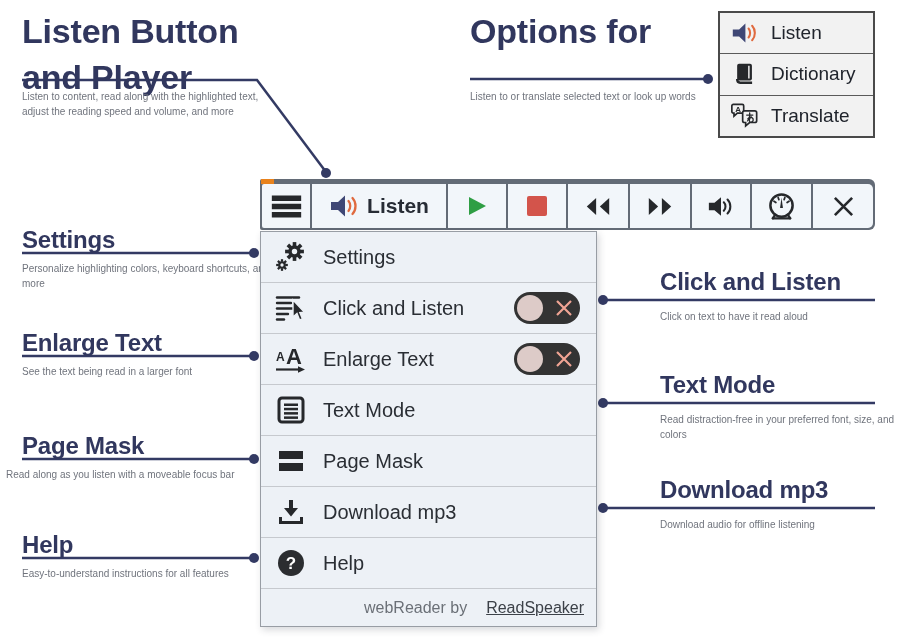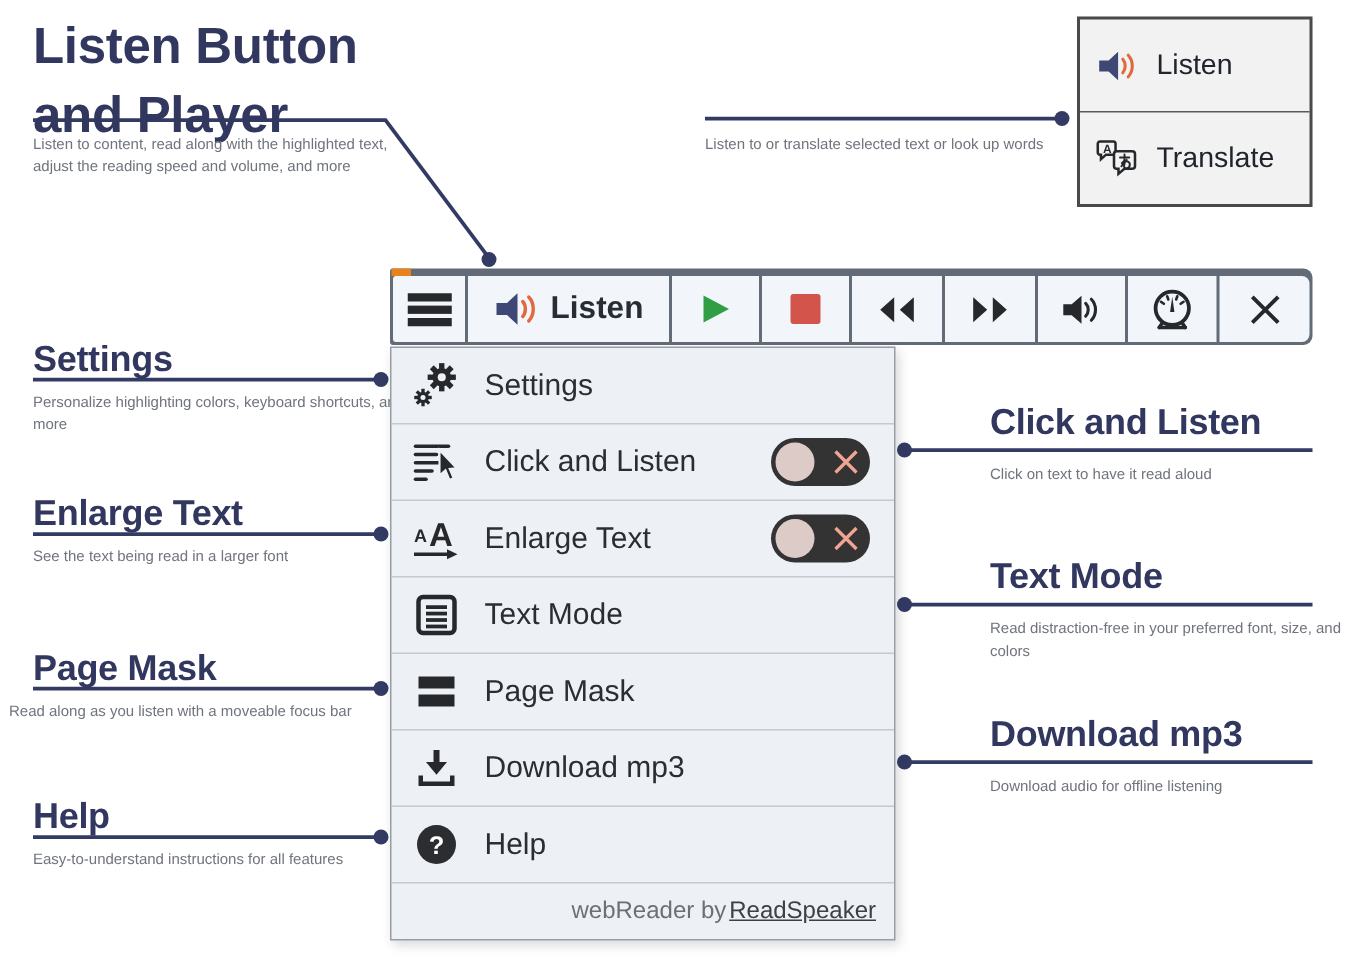--- a/index.html
+++ b/index.html
@@ -67,21 +67,21 @@
   }
   .toggle .knob {
     width:26px; height:26px; border-radius:50%; background:#ddcbc8;
     position:absolute; left:3px; top:3px;
   }
   .toggle svg { position:absolute; right:7px; top:7px; }
   .menu-footer {
     height:37px; display:flex; align-items:center; justify-content:flex-end;
     padding-right:12px; font-size:16px; color:#6b7077;
   }
-  .menu-footer .byline { margin-right:2px; }
+  .menu-footer .byline { margin-right:19px; }
   .menu-footer a { color:#3c4148; text-decoration:underline; cursor:pointer;text-align:center; }
 </style>
 </head>
 <body>
 
 <svg id="connectors" width="897" height="638">
   <g stroke="#333a63" stroke-width="2.5" fill="none">
     <path d="M22,80 H257 L326,172"></path>
     <path d="M470,79 H706"></path>
     <path d="M22,253 H252"></path>
@@ -105,21 +105,21 @@
   </g>
 </svg>
 
 <div class="callout-title big" style="left:22px; top:8px;">
   <span>Listen Button</span><br>
   <span>and Player</span>
 </div>
 <div class="callout-desc" style="left:22px; top:90px; width:248px;">Listen to content, read along with the highlighted text, adjust the reading speed and volume, and more</div>
 
 <div class="callout-title big" style="left:470px; top:8px;">
-  <br>
+  <span>Options for</span><br>
 </div>
 <div class="callout-desc" style="left:470px; top:90px; width:235px;">Listen to or translate selected text or look up words</div>
 
 <div class="callout-title" style="left:22px; top:224px;">Settings</div>
 <div class="callout-desc" style="left:22px; top:262px; width:255px;">Personalize highlighting colors, keyboard shortcuts, and more</div>
 
 <div class="callout-title" style="left:22px; top:327px;">Enlarge Text</div>
 <div class="callout-desc" style="left:22px; top:365px; width:235px;">See the text being read in a larger font</div>
 
 <div class="callout-title" style="left:22px; top:430px;">Page Mask</div>
@@ -140,20 +140,30 @@
 <div class="sel-popup">
   <div class="sel-row">
     <span class="sel-icon">
       <svg width="27" height="24" viewBox="0 0 30 26">
         <polygon points="2,9 9,9 16,2.5 16,23.5 9,17 2,17" fill="#3f4775"></polygon>
         <path d="M19.5,8 c2.3,2.6 2.3,7.4 0,10" stroke="#e06a3f" stroke-width="2.3" fill="none" stroke-linecap="round"></path>
         <path d="M23.5,5 c4,4.3 4,11.7 0,16" stroke="#e06a3f" stroke-width="2.3" fill="none" stroke-linecap="round"></path>
       </svg>
     </span>
     <span class="lbl">Listen</span>
+  </div>
+  <div class="sel-row">
+    <span class="sel-icon">
+      <svg width="24" height="24" viewBox="0 0 26 26">
+        <rect x="4.5" y="2" width="16" height="18" rx="2" fill="#26282b"></rect>
+        <line x1="17.2" y1="4" x2="17.2" y2="18" stroke="#f2f2f2" stroke-width="1.6"></line>
+        <path d="M4.5,18.5 q0,4 3.2,4 h13" stroke="#26282b" stroke-width="2.6" fill="none"></path>
+      </svg>
+    </span>
+    <span class="lbl">Dictionary</span>
   </div>
   <div class="sel-row">
     <span class="sel-icon">
       <svg width="30" height="28" viewBox="0 0 32 30">
         <path d="M3.5,2.5 h9.5 a1.6,1.6 0 0 1 1.6,1.6 v6.2 a1.6,1.6 0 0 1 -1.6,1.6 h-5.2 l-3.6,3.2 v-3.2 h-0.7 a1.6,1.6 0 0 1 -1.6,-1.6 v-6.2 a1.6,1.6 0 0 1 1.6,-1.6 z" fill="none" stroke="#26282b" stroke-width="1.8"></path>
         <text x="5.6" y="10.6" font-size="8.5" font-weight="bold" fill="#26282b" font-family="Liberation Sans, sans-serif">A</text>
         <path d="M15.5,9.5 h11 a2,2 0 0 1 2,2 v8.5 a2,2 0 0 1 -2,2 h-5.6 l-4.2,3.6 v-3.6 h-1.2 a2,2 0 0 1 -2,-2 v-8.5 a2,2 0 0 1 2,-2 z" fill="#f2f2f2" stroke="#26282b" stroke-width="1.8"></path>
         <g stroke="#26282b" stroke-width="1.4" fill="none" stroke-linecap="round">
           <path d="M17.8,14 h6.6"></path>
           <path d="M21,11.8 c0.4,3.2 -0.3,6.2 -2.2,8.4"></path>

